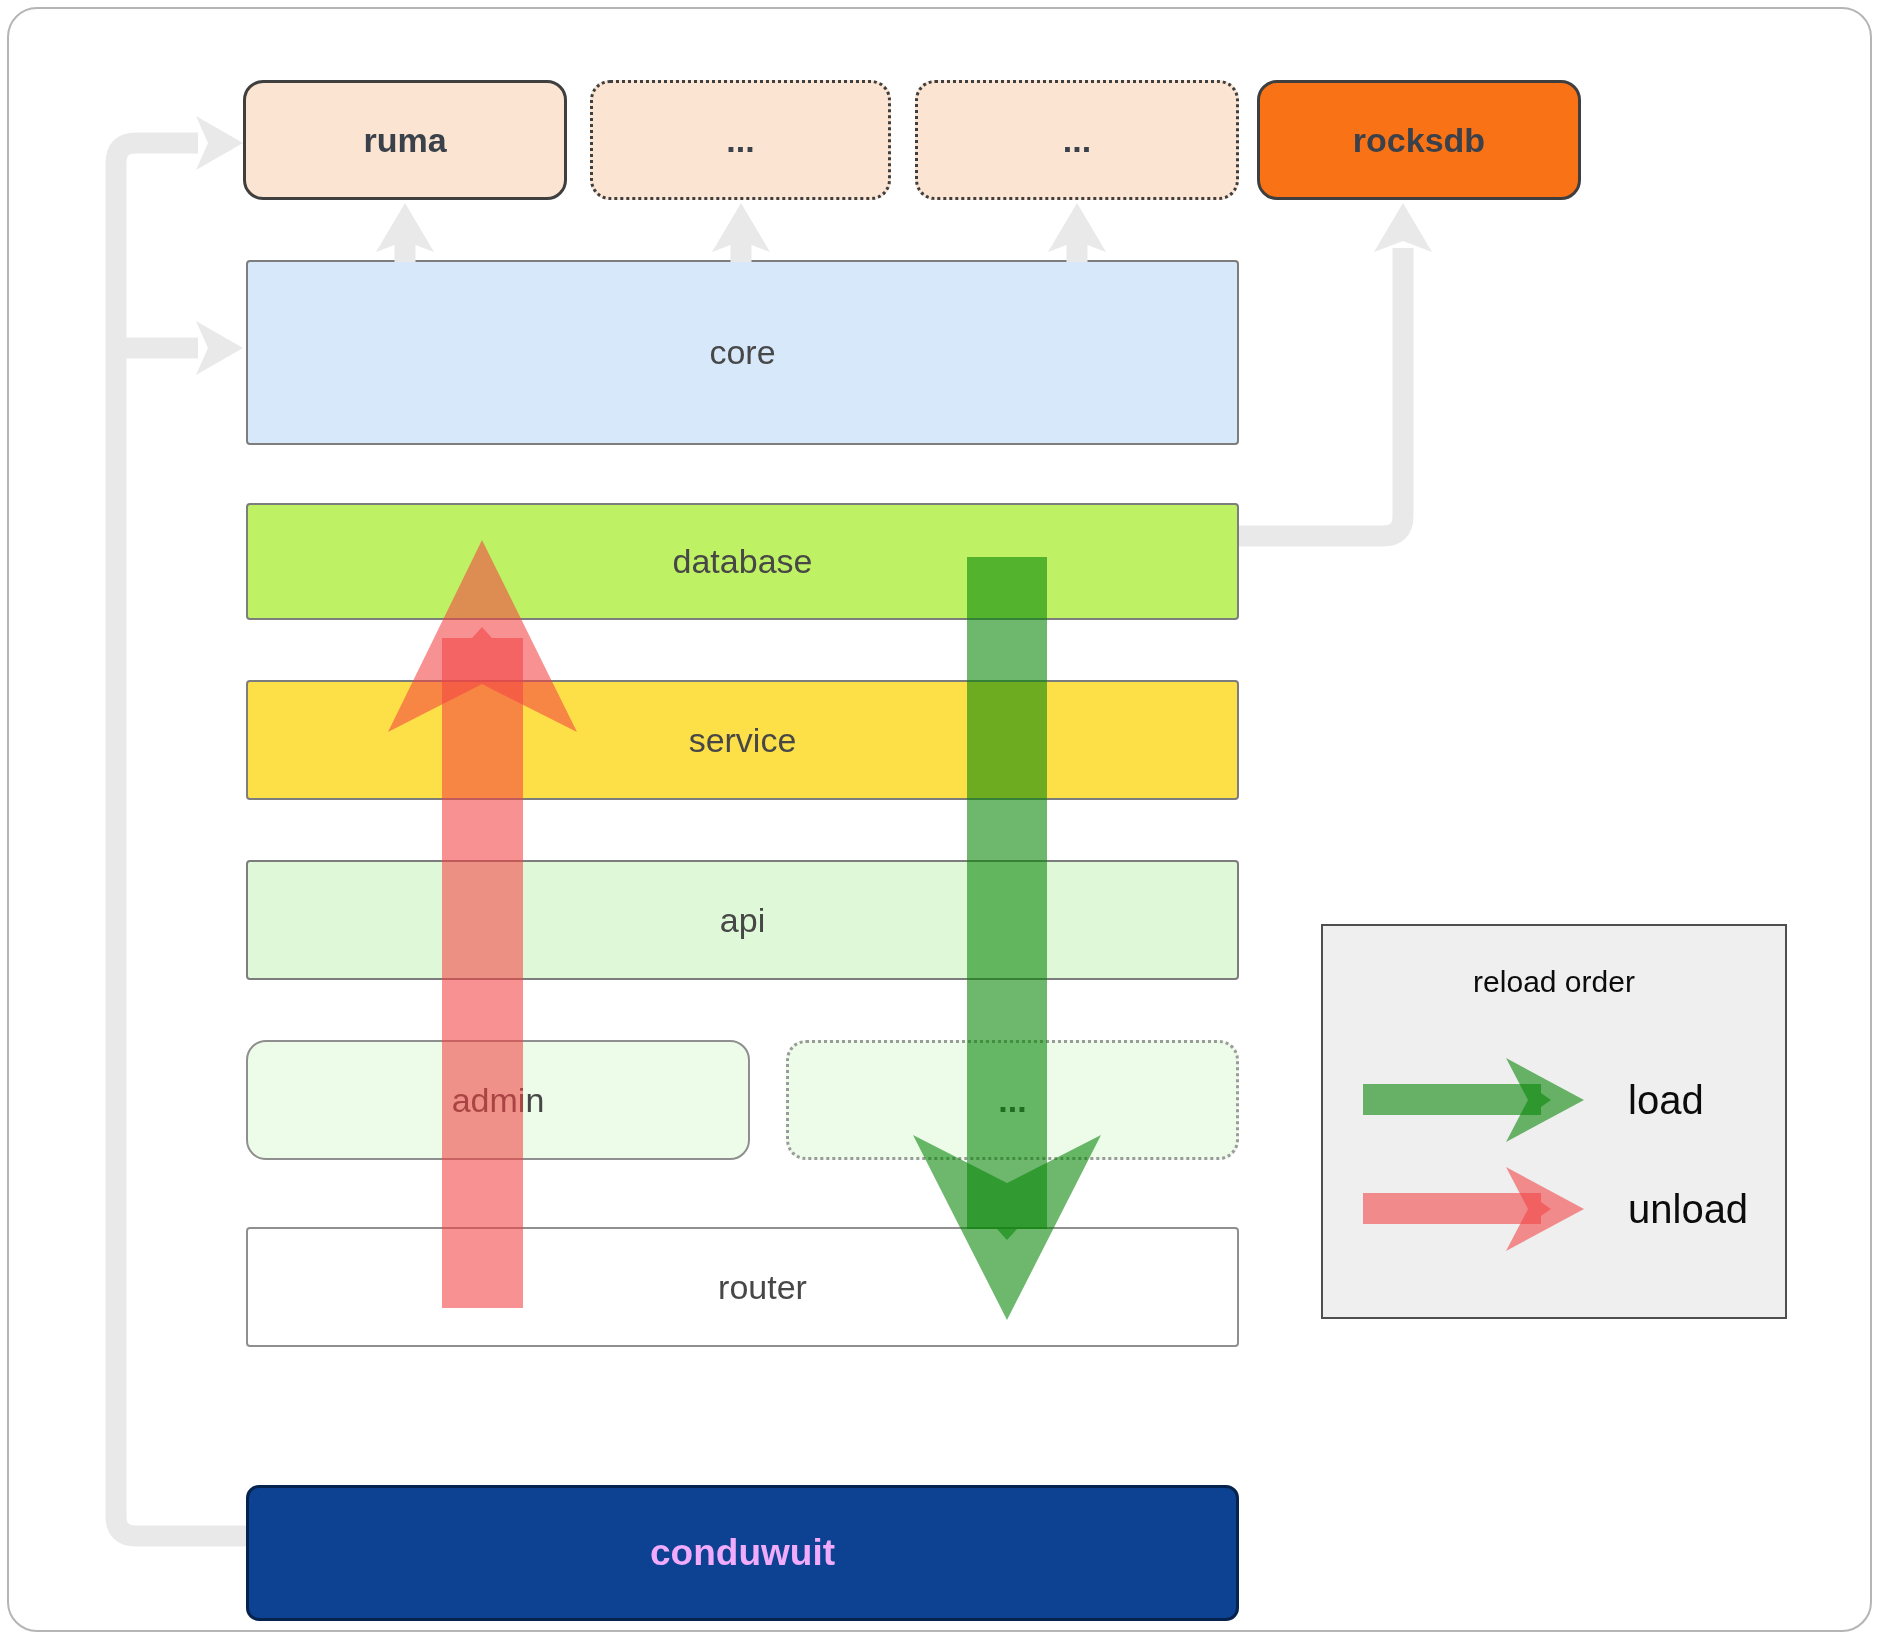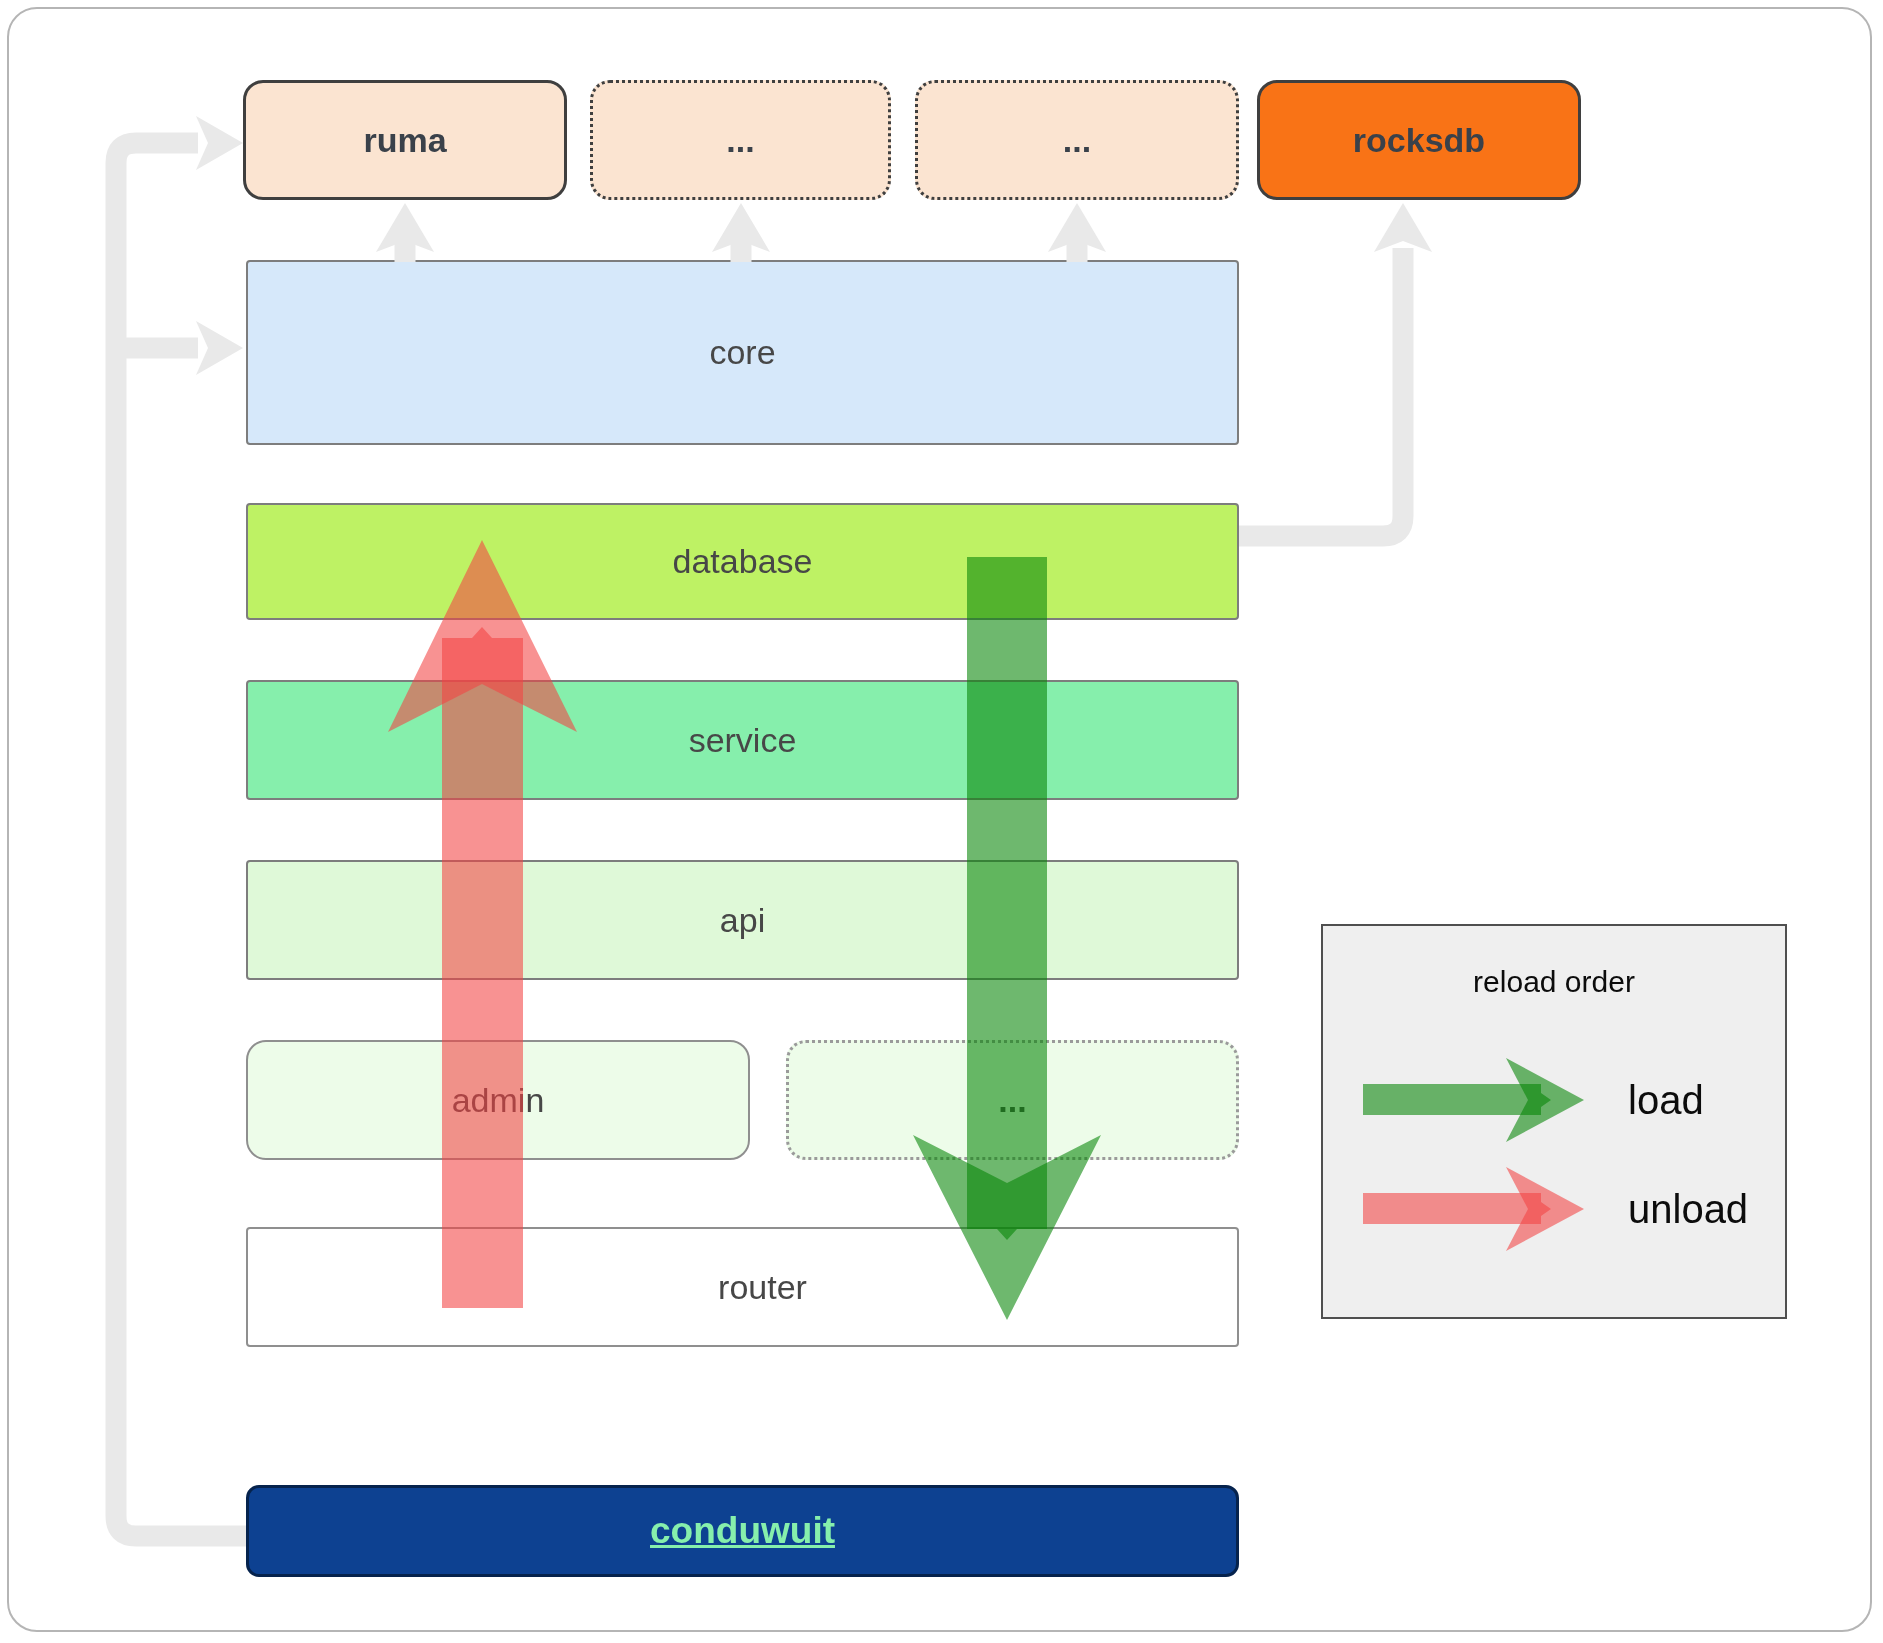--- a/index.html
+++ b/index.html
@@ -24,26 +24,26 @@
     z-index:2;
   }
   
   .n-ruma     {left:243px;top:80px;width:324px;height:120px;background:#fbe4d1;border:3px solid #3f3f3f;border-radius:20px;color:#3a414a;font-weight:bold;}
   .n-dots1    {left:590px;top:80px;width:301px;height:120px;background:#fbe4d1;border:3px dotted #3f3f3f;border-radius:20px;color:#3a414a;font-weight:bold;}
   .n-dots2    {left:915px;top:80px;width:324px;height:120px;background:#fbe4d1;border:3px dotted #3f3f3f;border-radius:20px;color:#3a414a;font-weight:bold;}
   .n-rocksdb  {left:1257px;top:80px;width:324px;height:120px;background:#f97316;border:3px solid #3f3f3f;border-radius:20px;color:#3a414a;font-weight:bold;}
   
   .n-core     {left:246px;top:260px;width:993px;height:185px;background:#d6e8fa;border:2px solid #7d7d7d;}
   .n-database {left:246px;top:503px;width:993px;height:117px;background:#bef264;border:2px solid #7d7d7d;}
-  .n-service  {left:246px;top:680px;width:993px;height:120px;background:#86efac;border:2px solid #7d7d7d;}
+  .n-service  {left:246px;top:680px;width:993px;height:120px;background:#fde047;border:2px solid #7d7d7d;}
   .n-api      {left:246px;top:860px;width:993px;height:120px;background:#dff9d8;border:2px solid #7d7d7d;}
   .n-admin    {left:246px;top:1040px;width:504px;height:120px;background:#edfce9;border:2px solid #8f8f8f;border-radius:20px;}
   .n-dots3    {left:786px;top:1040px;width:453px;height:120px;background:#edfce9;border:3px dotted #9a9a9a;border-radius:20px;font-weight:bold;color:#454b45;}
   .n-router   {left:246px;top:1227px;width:993px;height:120px;background:#ffffff;border:2px solid #8f8f8f;padding-left:40px;}
-  .n-conduwuit{left:246px;top:1485px;width:993px;height:92px;background:#0d4191;border:3px solid #06234d;border-radius:13px;color:#86efac;font-weight:bold;font-size:37px;text-decoration:underline;}
+  .n-conduwuit{left:246px;top:1485px;width:993px;height:136px;background:#0d4191;border:3px solid #06234d;border-radius:13px;color:#f0abfc;font-weight:bold;font-size:37px;}
   
   .legend{
     position:absolute;left:1321px;top:924px;width:466px;height:395px;
     background:#efefef;border:2px solid #4f4f4f;box-sizing:border-box;z-index:2;
   }
   .legend-title{
     position:absolute;left:1321px;top:952px;width:466px;height:60px;
     display:flex;align-items:center;justify-content:center;
     font-size:30px;color:#0c0c0c;z-index:3;
   }

